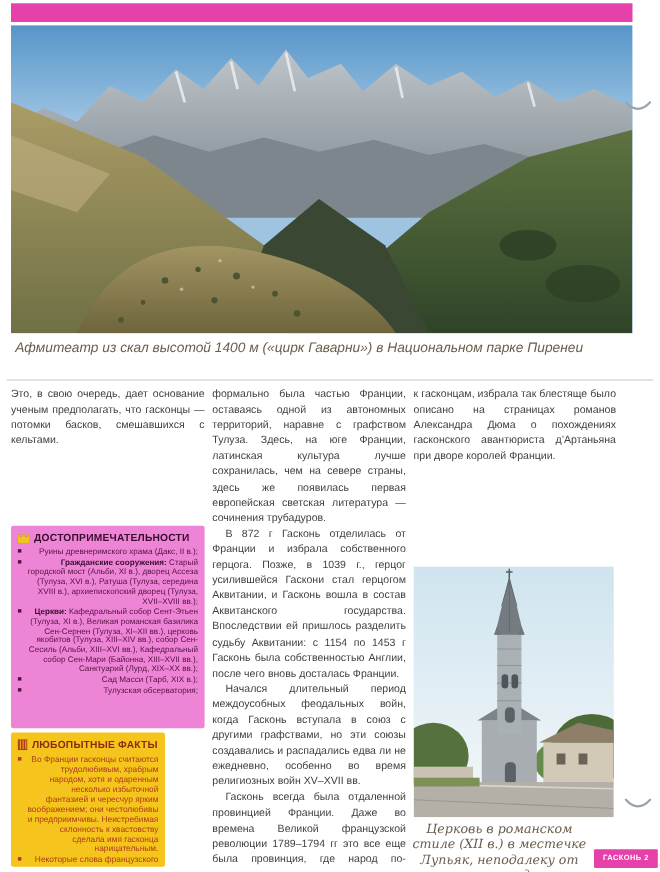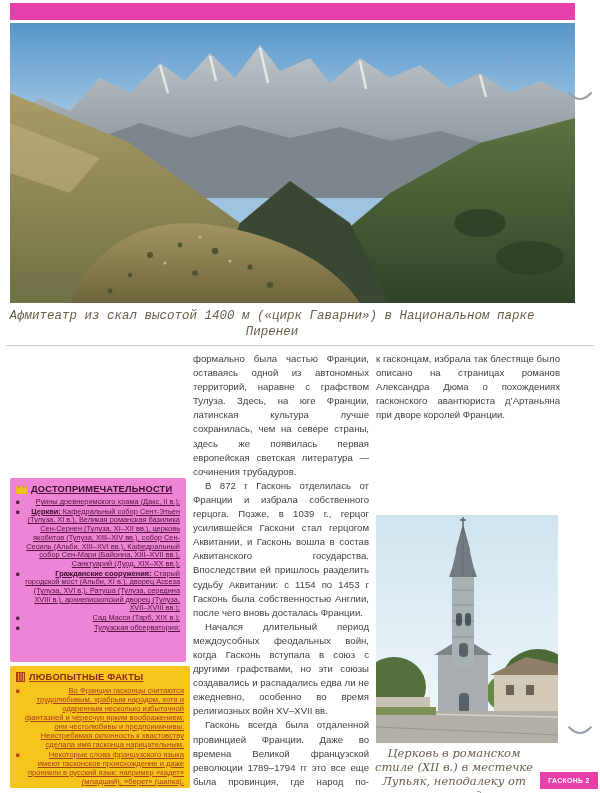--- a/index.html
+++ b/index.html
@@ -9,41 +9,41 @@
     -webkit-font-smoothing:antialiased;
   }
   .abs{position:absolute;}
   
   .topbar{left:10px;top:3px;width:565px;height:17px;background:#e640aa;}
   
   .hero{left:10px;top:23px;width:565px;height:280px;overflow:hidden;background:#9ec4e2;}
   .hero svg{display:block;}
   
   .hero-caption{left:0;top:308px;width:544px;text-align:center;
-    font-family:Liberation Mono, monospace;font-style:italic;
+    font-family:Liberation Sans, sans-serif;font-style:italic;
     font-size:12.5px;line-height:16px;color:#6b5c4a;}
   .rule{left:6px;top:345px;width:588px;height:0;border-top:1px solid #cccccc;}
   
   .col{font-size:9.6px;line-height:14.1px;color:#3f3f3f;text-align:justify;}
   .col p{margin:0;}
   .col p.indent{text-indent:12px;}
   .col-left{left:10px;top:352px;width:176px;}
   .col-mid{left:193px;top:352px;width:176px;}
   .col-right{left:376px;top:352px;width:184px;}
   
-  .ibox{border-radius:2px;padding:6px 6px 5px 6px;box-sizing:border-box;overflow:hidden;text-decoration:underline;}
+  .ibox{border-radius:2px;padding:6px 6px 5px 6px;box-sizing:border-box;overflow:hidden;}
   .ibox-header{display:flex;align-items:center;gap:4px;font-weight:bold;
     font-size:9.3px;letter-spacing:.2px;margin-bottom:4px;}
   .ibox-item{position:relative;padding-left:9px;text-align:right;}
   .ibox-item .blt{position:absolute;left:0;top:0;font-size:6.5px;}
   .box-attr{left:10px;top:478px;width:176px;height:184px;background:#ee84d6;
     font-size:7.4px;line-height:8.7px;color:#551241;}
   .box-attr .ibox-header{color:#380d2c;}
   .box-attr b{color:#380d2c;}
-  .box-facts{left:10px;top:666px;width:180px;height:122px;background:#f5c51d;
+  .box-facts{left:10px;top:666px;width:140px;height:122px;background:#f5c51d;
     font-size:7.6px;line-height:9px;color:#ad3c1a;}
   .box-facts .ibox-header{color:#8f2a12;}
   .ibox-item + .ibox-item{margin-top:1px;}
   
   .church{left:376px;top:515px;width:182px;height:228px;overflow:hidden;background:#e8f1f6;}
   .church-caption{left:374px;top:746px;width:160px;text-align:center;
     font-family:"DejaVu Serif", serif;font-style:italic;
     font-size:11.5px;line-height:14px;color:#6b5c4a;}
   
   .footer-tab{left:540px;top:772px;width:58px;height:17px;background:#e640aa;
@@ -120,32 +120,33 @@
   <path d="M2,3 Q13,15 24,3" stroke="#98a2aa" stroke-width="2" fill="none" stroke-linecap="round"></path>
 </svg>
 
 <div class="abs hero-caption">
   <div>Афмитеатр из скал высотой 1400 м («цирк Гаварни») в Национальном парке Пиренеи</div>
 </div>
 
 <div class="abs rule"></div>
 
 <div class="abs col col-left">
+  <p>Это, в свою очередь, дает основание ученым предполагать, что гасконцы — потомки басков, смешавшихся с кельтами.</p>
 </div>
 
 <div class="abs ibox box-attr">
   <div class="ibox-header">
     <svg width="11" height="10" viewBox="0 0 11 10">
       <path d="M0,10 L0,2 L2,2 L2,4 L4,4 L4,2 L7,2 L7,4 L9,4 L9,2 L11,2 L11,10 Z" fill="#f2c41f" stroke="#c79a10" stroke-width="0.5"></path>
     </svg>
     <span>ДОСТОПРИМЕЧАТЕЛЬНОСТИ</span>
   </div>
   <div class="ibox-item"><span class="blt">■</span><b></b><span>Руины древнеримского храма (Дакс, II в.);</span></div>
+  <div class="ibox-item"><span class="blt">■</span><b>Гражданские сооружения: </b><span>Старый городской мост (Альби, XI в.), дворец Ассеза (Тулуза, XVI в.), Ратуша (Тулуза, середина XVIII в.), архиепископский дворец (Тулуза, XVII–XVIII вв.);</span></div>
   <div class="ibox-item"><span class="blt">■</span><b>Церкви: </b><span>Кафедральный собор Сент-Этьен (Тулуза, XI в.), Великая романская базилика Сен-Сернен (Тулуза, XI–XII вв.), церковь якобитов (Тулуза, XIII–XIV вв.), собор Сен-Сесиль (Альби, XIII–XVI вв.), Кафедральный собор Сен-Мари (Байонна, XIII–XVII вв.), Санктуарий (Лурд, XIX–XX вв.);</span></div>
-  <div class="ibox-item"><span class="blt">■</span><b>Гражданские сооружения: </b><span>Старый городской мост (Альби, XI в.), дворец Ассеза (Тулуза, XVI в.), Ратуша (Тулуза, середина XVIII в.), архиепископский дворец (Тулуза, XVII–XVIII вв.);</span></div>
   <div class="ibox-item"><span class="blt">■</span><b></b><span>Сад Масси (Тарб, XIX в.);</span></div>
   <div class="ibox-item"><span class="blt">■</span><b></b><span>Тулузская обсерватория;</span></div>
 
 </div>
 
 <div class="abs ibox box-facts">
   <div class="ibox-header">
     <svg width="9" height="10" viewBox="0 0 9 10">
       <rect x="0" y="0" width="9" height="10" fill="#b03c1e"></rect>
       <path d="M2.5,1 L2.5,9 M5,1 L5,9 M7.5,1 L7.5,9" stroke="#f5c51d" stroke-width="0.8"></path>

